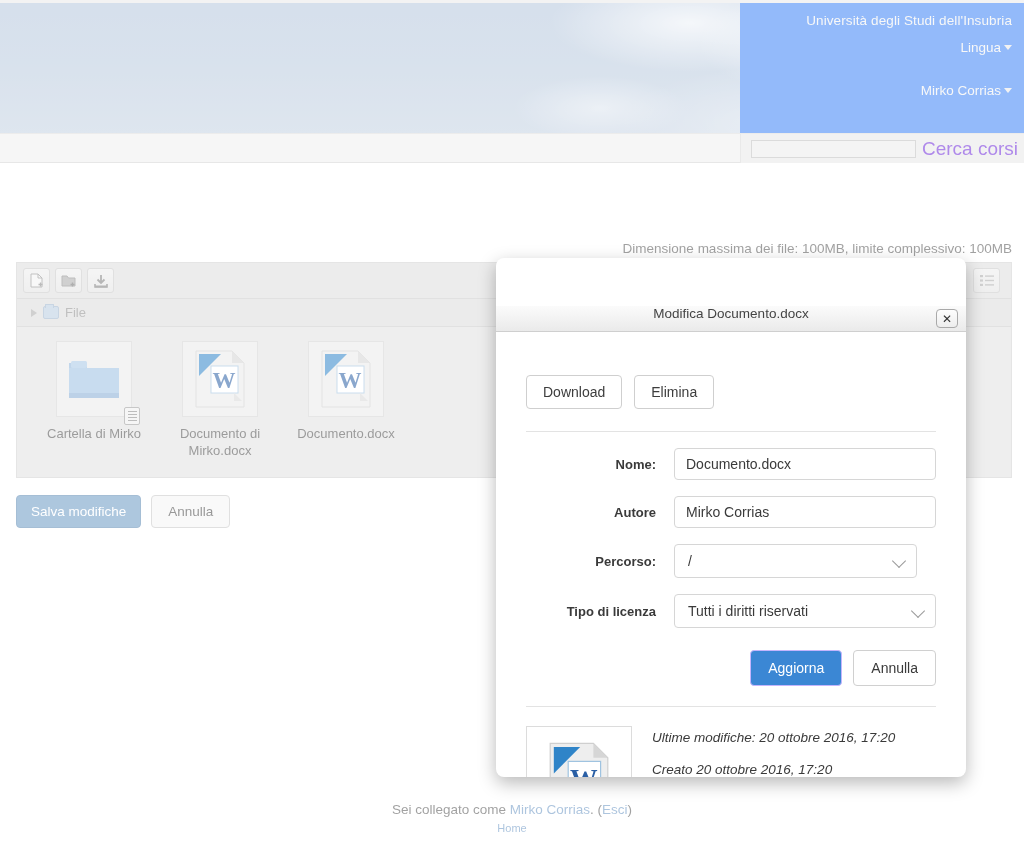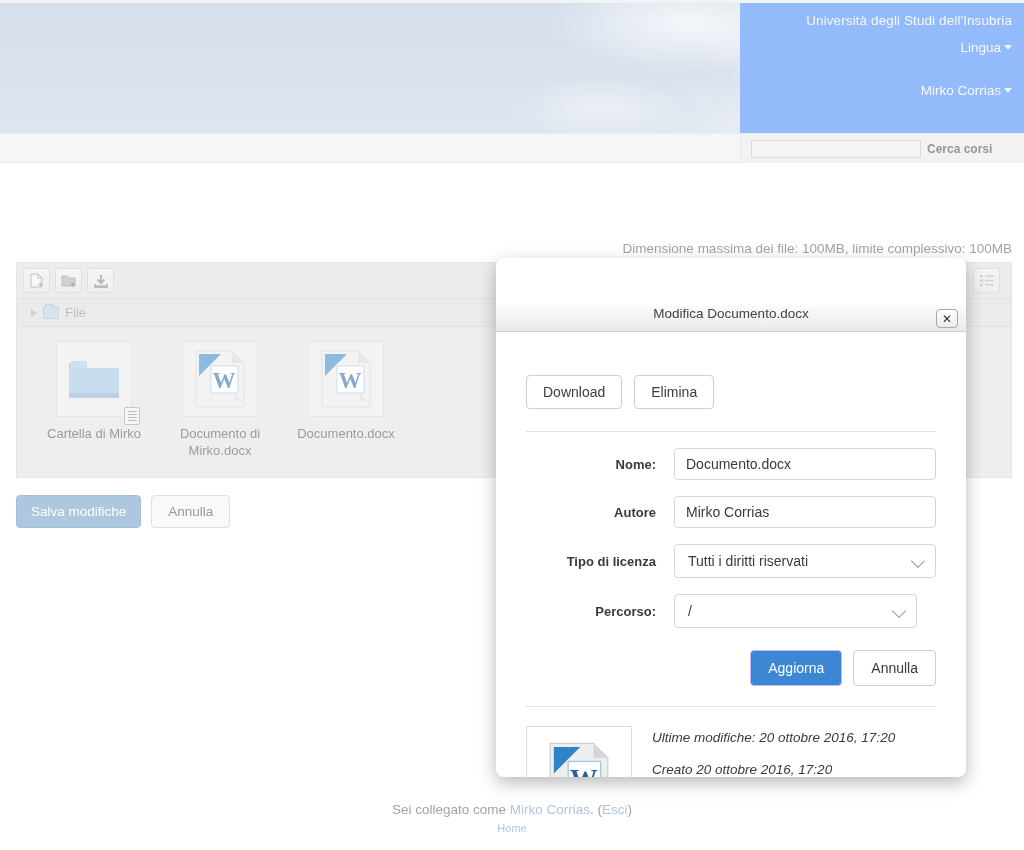--- a/index.html
+++ b/index.html
@@ -66,22 +66,22 @@
     display:flex; align-items:center; padding:0 6px 0 10px; gap:0;
   }
   .search-input {
     width:170px; height:18px; background:#ebebeb;
     border:1px solid #bdbdbd; outline:none;
     font-family:"Liberation Sans", sans-serif; font-size:12px; padding:0 4px;
     color:#333;
   }
   .search-btn {
     background:#e8e8e8; border:none; padding:0 2px 0 6px;
-    font-family:"Liberation Sans", sans-serif; font-size:12px; color:#404040;
-    cursor:pointer; white-space:nowrap;font-weight:bold;
+    font-family:"Liberation Sans", sans-serif; font-size:19px; color:#6d28d9;
+    cursor:pointer; white-space:nowrap;
   }
 
   
   .content {
     position:absolute; left:0; top:163px; width:1024px; height:627px;
     background:#ffffff;
     z-index:3;
   }
   .maxsize-note {
     position:absolute; right:12px; top:78px;
@@ -397,35 +397,35 @@
         </div>
       </div>
 
       <div class="form-row">
         <div class="lbl">Autore</div>
         <div class="fld">
           <input class="txt-input" type="text" value="Mirko Corrias" style="">
         </div>
       </div>
 
+      <div class="form-row row-narrow">
+        <div class="lbl">Percorso:</div>
+        <div class="fld">
+          <div class="sel-wrap">
+            <div class="sel-input">/</div>
+            <span class="sel-arrow"></span>
+          </div>
+        </div>
+      </div>
+
       <div class="form-row">
         <div class="lbl">Tipo di licenza</div>
         <div class="fld">
           <div class="sel-wrap">
             <div class="sel-input">Tutti i diritti riservati</div>
-            <span class="sel-arrow"></span>
-          </div>
-        </div>
-      </div>
-
-      <div class="form-row row-narrow">
-        <div class="lbl">Percorso:</div>
-        <div class="fld">
-          <div class="sel-wrap">
-            <div class="sel-input">/</div>
             <span class="sel-arrow"></span>
           </div>
         </div>
       </div>
 
       <div class="modal-actions">
         <button class="btn-blue">Aggiorna</button>
         <button class="btn-white">Annulla</button>
       </div>
 

